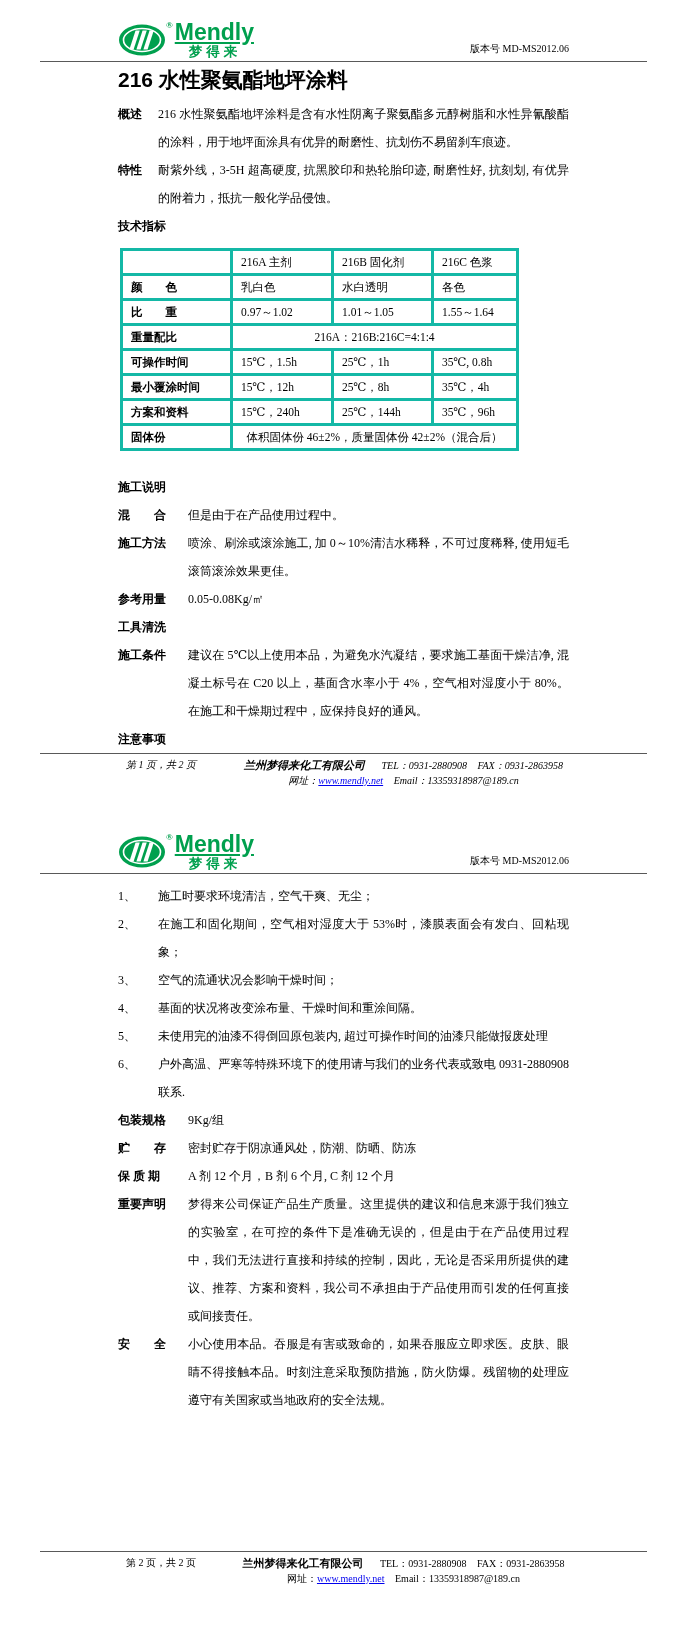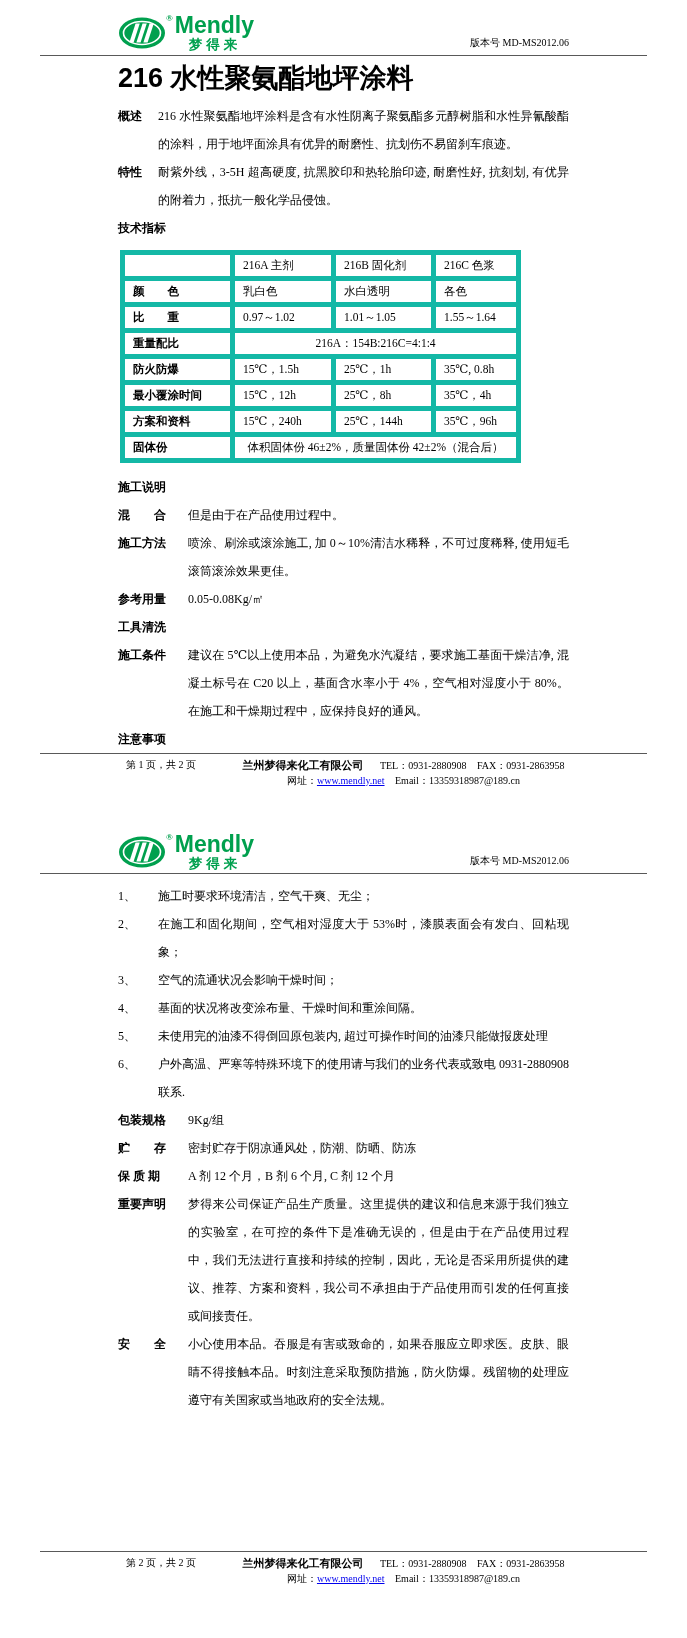--- a/index.html
+++ b/index.html
@@ -14,40 +14,40 @@
   .page-1 { height:800px; padding:14px 118px 0 118px; }
   .page-2 { height:838px; padding:22px 118px 0 118px; }
 
   
   .phead { display:flex; justify-content:space-between; align-items:flex-end; height:48px; }
   .logo { display:flex; align-items:flex-start; position:relative; }
   .logo-mark { margin-top:2px; }
   .reg { color:#00A04E; font-size:9px; font-weight:bold; position:relative; top:-1px; left:-2px; }
   .logo-text { display:flex; flex-direction:column; line-height:1; margin-left:0px; }
   .logo-en { color:#00A04E; font-family:"Liberation Sans","DejaVu Sans",sans-serif;
-             font-weight:bold; font-size:23px; letter-spacing:0px; }
+             font-weight:bold; font-size:23px; letter-spacing:0px;text-decoration:underline; }
   .logo-cn { color:#00A04E; font-family:"Liberation Sans","DejaVu Sans",sans-serif;
              font-weight:bold; font-size:13.5px; letter-spacing:4px; margin-top:1px; margin-left:14px; }
   .version { font-size:10px; padding-bottom:2px; white-space:nowrap; }
   .rule { border:none; border-top:1px solid #595959; margin:3px 0 0 -78px; width:607px; }
 
   
-  .doc-title { font-size:27px; font-weight:bold; margin:4px 0 6px 0;
+  .doc-title { font-size:21px; font-weight:bold; margin:4px 0 6px 0;
                font-family:"Liberation Sans","DejaVu Sans",sans-serif; }
 
   
   .prow { display:flex; line-height:28px; }
   .prow .plabel { flex:0 0 40px; font-weight:bold; white-space:nowrap; }
   .prow .ptext  { flex:1; text-align:justify; }
   .sec-heading { font-weight:bold; line-height:28px; }
 
   
   .tech-table { border-collapse:collapse; margin:8px 0 0 2px; width:396px;
                 font-size:11.5px; table-layout:fixed; }
-  .tech-table td { border:5px solid #14b8a6; padding:3px 8px; height:25px; vertical-align:middle; }
+  .tech-table td { border:3px solid #14b8a6; padding:3px 8px; height:25px; vertical-align:middle; }
   .tech-table td.c0 { width:110px; font-weight:bold; }
   .tech-table td.c1 { width:101px; }
   .tech-table td.c2 { width:100px;margin-top:36px; }
   .tech-table td.c3 { width:85px; }
   .tech-table td.tspan { text-align:center; }
 
   
   .crow { display:flex; line-height:28px; }
   .crow .clabel { flex:0 0 70px; font-weight:bold; white-space:nowrap; }
   .crow .ctext  { flex:1; text-align:justify; }
@@ -60,21 +60,21 @@
   
   .pfooter { margin-top:auto; font-size:10px; }
   .pfooter .rule { margin-top:0; }
   .f-inner { display:flex; padding-top:4px; }
   .f-page { flex:0 0 120px; padding-left:8px; white-space:nowrap; }
   .f-center { flex:1; text-align:center; line-height:15px; }
   .f-line1 .f-company { font-weight:bold; font-size:11px; margin-right:10px;margin-top:42px; }
   .f-line1 span { margin:0 4px; white-space:nowrap; }
   .f-line2 span { margin:0 8px; white-space:nowrap; }
   .f-link { color:#0000ee; text-decoration:underline; cursor:pointer; }
-  .page-1 .pfooter { padding-bottom:12px; }
+  .page-1 .pfooter { padding-bottom:12px;font-style:italic; }
   .page-2 .pfooter { margin-bottom:52px; }
 </style>
 </head>
 <body>
 
 <div class="page page-1">
 
   <div class="phead">
     <div class="logo">
       <svg class="logo-mark" width="50" height="34" viewBox="0 0 50 34">
@@ -128,24 +128,24 @@
           <td class="c3">各色</td>
         </tr>
         <tr>
           <td class="c0">比　　重</td>
           <td class="c1">0.97～1.02</td>
           <td class="c2">1.01～1.05</td>
           <td class="c3">1.55～1.64</td>
         </tr>
         <tr>
           <td class="c0">重量配比</td>
-          <td class="tspan" colspan="3">216A：154B:216C=4:1:4</td>
-        </tr>
-        <tr>
-          <td class="c0">防火防爆</td>
+          <td class="tspan" colspan="3">216A：216B:216C=4:1:4</td>
+        </tr>
+        <tr>
+          <td class="c0">可操作时间</td>
           <td class="c1">15℃，1.5h</td>
           <td class="c2">25℃，1h</td>
           <td class="c3">35℃, 0.8h</td>
         </tr>
         <tr>
           <td class="c0">最小覆涂时间</td>
           <td class="c1">15℃，12h</td>
           <td class="c2">25℃，8h</td>
           <td class="c3">35℃，4h</td>
         </tr>

